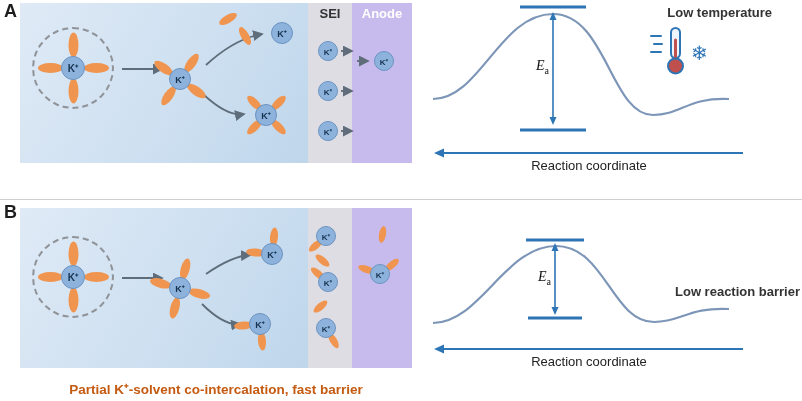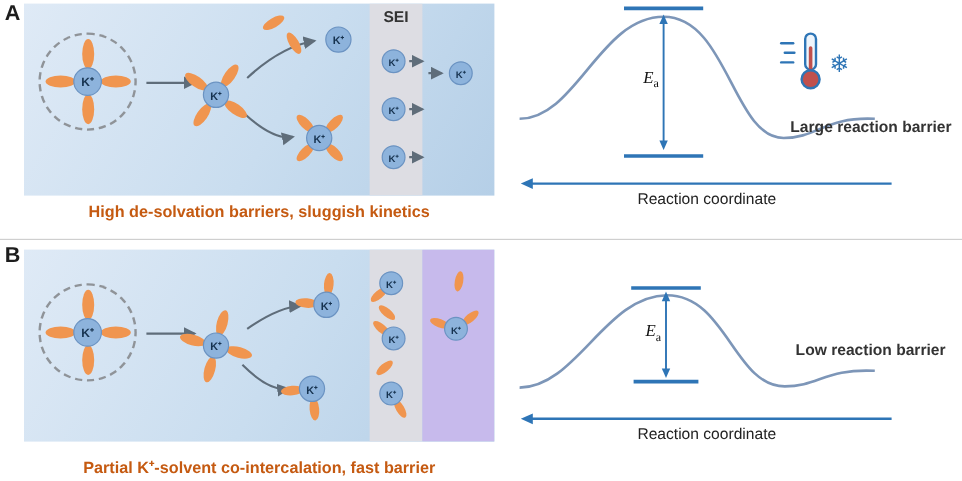--- a/index.html
+++ b/index.html
@@ -76,20 +76,23 @@
   </defs>
 </svg>
 
 <section class="panel" id="panelA">
   <div class="panel-letter">A</div>
 
   <div class="scheme-box">
     <div class="strip sei">
       <div class="strip-label">SEI</div>
     </div>
+    <div class="strip anode">
+      <div class="strip-label">Anode</div>
+    </div>
 
 
     <div class="dashed-circle" style="left:12px;top:24px;width:82px;height:82px"></div>
 
     <svg class="scheme-arrows" width="392" height="160">
       <path class="garrow" d="M 102 66 L 142 66" marker-end="url(#ah-gray)"></path>
       <path class="garrow" d="M 186 62 Q 214 36 242 31" marker-end="url(#ah-gray)"></path>
       <path class="garrow" d="M 184 92 Q 208 114 224 111" marker-end="url(#ah-gray)"></path>
       <path class="garrow" d="M 321 48 L 332 48" marker-end="url(#ah-gray)"></path>
       <path class="garrow" d="M 321 88 L 332 88" marker-end="url(#ah-gray)"></path>
@@ -134,50 +137,49 @@
         <div class="kcircle" style="height: 20px; width: 20px; font-size: 8px;">K⁺</div>
       </div>
     <div class="ion" style="left:308px;top:128px">
         <div class="kcircle" style="height: 20px; width: 20px; font-size: 8px;">K⁺</div>
       </div>
     <div class="ion" style="left:364px;top:58px">
         <div class="kcircle" style="height: 20px; width: 20px; font-size: 8px;">K⁺</div>
       </div>
   </div>
 
-  <div class="caption">High de-solvation barriers, sluggish kinetics</div>
 
   <div class="energy">
     <svg class="plot" width="377" height="200">
       <path class="curve" d="M 8 99 C 55 99 75 14 128 14 C 181 14 186 115 228 115 C 256 115 263 97 304 99"></path>
       <path class="bar" d="M 95 7 L 161 7"></path>
       <path class="bar" d="M 95 130 L 161 130"></path>
       <path class="dbl" d="M 128 19 L 128 118"></path>
       <polygon class="ahead" points="128,12 124.5,20 131.5,20"></polygon>
       <polygon class="ahead" points="128,125 124.5,117 131.5,117"></polygon>
       <path class="axis" d="M 318 153 L 18 153"></path>
       <polygon class="ahead" points="9,153 19,148.5 19,157.5"></polygon>
     </svg>
 
     <div class="ea-label" style="left:90px;top:58px"><i>E</i><sub>a</sub></div>
 
+    <div class="energy-label" style="right:30px;top:5px">Low temperature</div>
 
     <svg style="position:absolute;left:222px;top:24px" width="70" height="54">
       <g>
         <line class="tline" x1="4" y1="12" x2="14" y2="12"></line>
         <line class="tline" x1="7" y1="20" x2="15" y2="20"></line>
         <line class="tline" x1="4" y1="28" x2="14" y2="28"></line>
         <rect class="ttube" x="24" y="4" width="9" height="30" rx="4.5"></rect>
         <line class="tmerc" x1="28.5" y1="16" x2="28.5" y2="34"></line>
         <circle class="tbulb" cx="28.5" cy="42" r="7.5"></circle>
       </g>
       <text class="snow" x="44" y="36" font-size="20" fill="#2e75b6">❄</text>
     </svg>
 
-    <div class="energy-label" style="right:9px;top:98px">Large reaction barrier</div>
     <div class="axis-label" style="left:10px;width:308px;top:158px">Reaction coordinate</div>
   </div>
 </section>
 
 <section class="panel" id="panelB">
   <div class="panel-letter">B</div>
 
   <div class="scheme-box">
     <div class="strip sei"></div>
     <div class="strip anode"></div>
@@ -253,16 +255,16 @@
       <path class="bar" d="M 103 117 L 157 117"></path>
       <path class="dbl" d="M 130 47 L 130 109"></path>
       <polygon class="ahead" points="130,42 126.5,50 133.5,50"></polygon>
       <polygon class="ahead" points="130,114 126.5,106 133.5,106"></polygon>
       <path class="axis" d="M 318 148 L 18 148"></path>
       <polygon class="ahead" points="9,148 19,143.5 19,152.5"></polygon>
     </svg>
 
     <div class="ea-label" style="left:92px;top:68px"><i>E</i><sub>a</sub></div>
 
-    <div class="energy-label" style="right:14px;top:83px">Low reaction barrier</div>
+    <div class="energy-label" style="right:2px;top:83px">Low reaction barrier</div>
     <div class="axis-label" style="left:10px;width:308px;top:153px">Reaction coordinate</div>
   </div>
 </section>
 
 </body></html>

